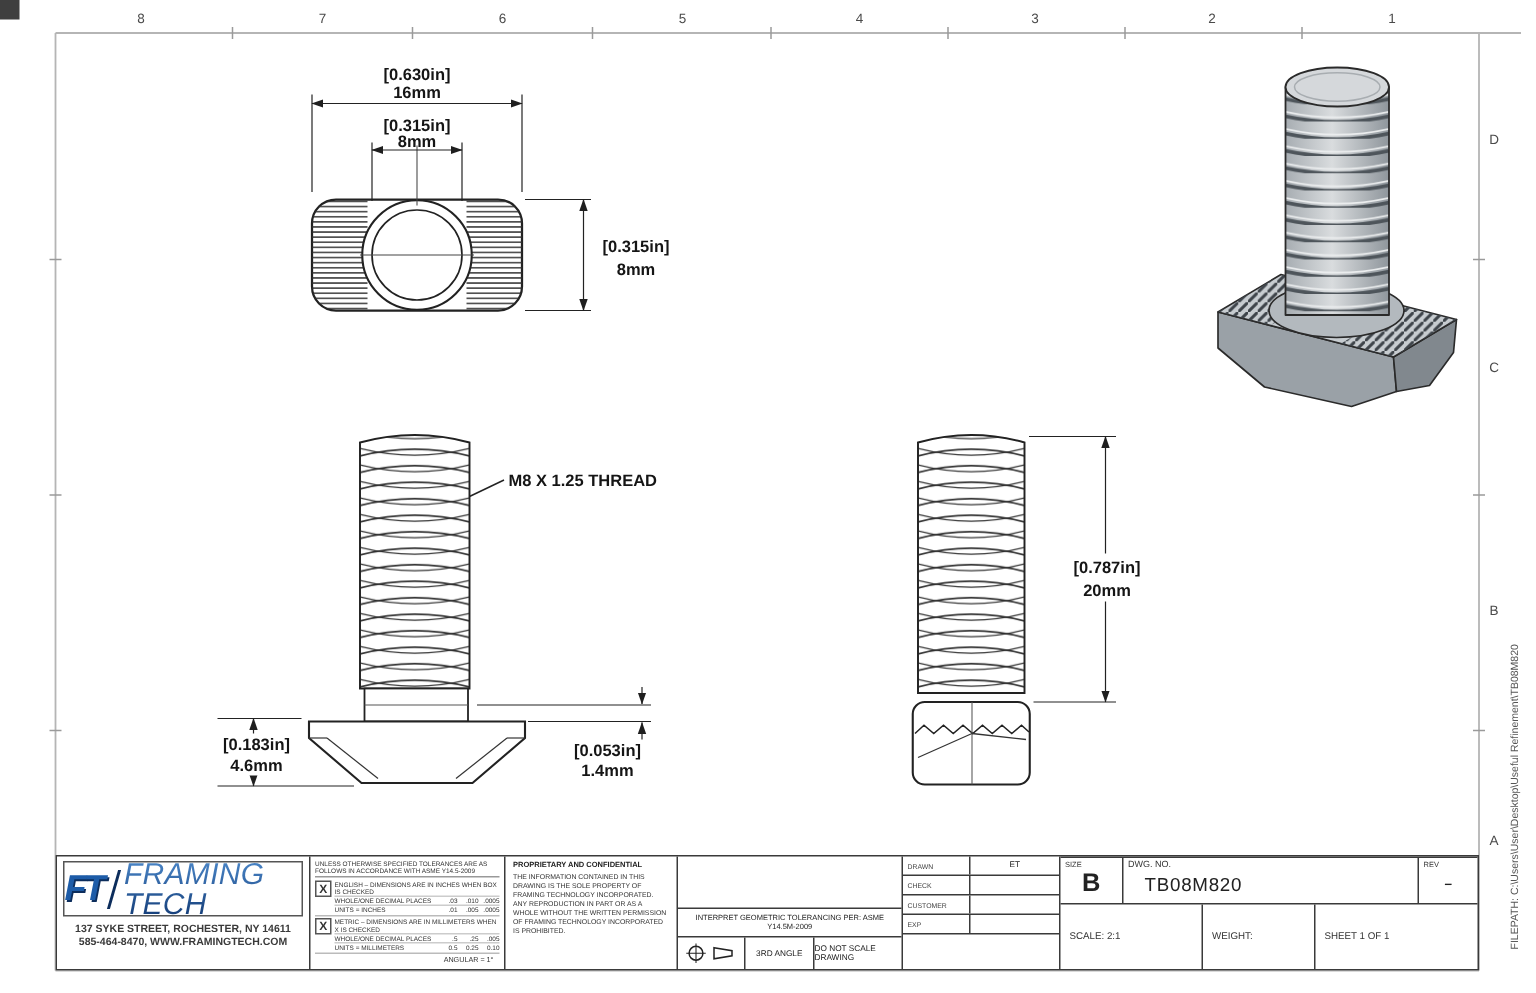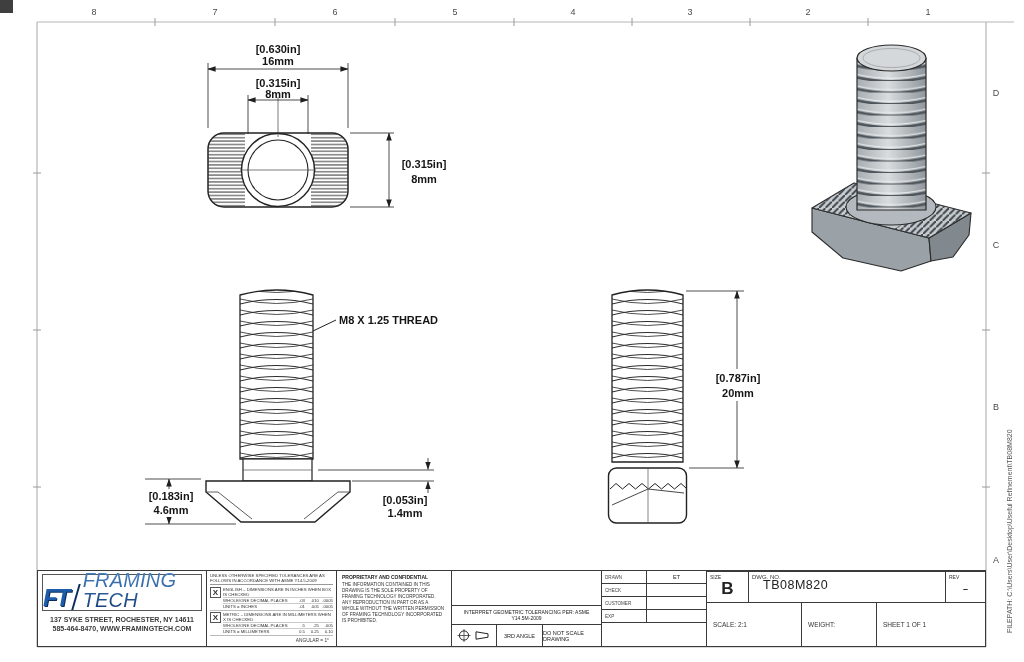--- a/index.html
+++ b/index.html
@@ -11,21 +11,21 @@
   text.fpath{font-size:7px;fill:#555}
 
   
   .tb{position:absolute;left:37px;top:570px;width:949px;height:77px;background:#fff;
       border:1.6px solid #3a3a3a;display:flex;box-sizing:border-box}
   .tb *{box-sizing:border-box}
   .cell{border-left:1px solid #3a3a3a;height:100%}
   .cell:first-child{border-left:none}
 
   .logoCell{width:168px;padding:3px 4px;display:flex;flex-direction:column}
-  .logoBox{border:1.2px solid #555;height:37px;display:flex;align-items:flex-end;justify-content:center}
+  .logoBox{border:1.2px solid #555;height:37px;display:flex;align-items:center;justify-content:center}
   .ft{font-style:italic;font-weight:900;font-size:24px;letter-spacing:-2px;color:#1d5ca8;
       text-shadow:1px 1px 0 #0c2d5c;line-height:1}
   .slash{width:3px;height:26px;background:#0c2d5c;transform:skewX(-16deg);margin:0 5px 0 7px}
   .brand{font-style:italic;font-weight:400;font-size:20px;letter-spacing:.2px;
          background:linear-gradient(180deg,#4a86c8 0%,#123a75 100%);
          -webkit-background-clip:text;background-clip:text;color:transparent;line-height:1}
   .addr{margin-top:4px;text-align:center;font-size:7px;font-weight:bold;color:#3a3a3a;line-height:9px}
 
   .tolCell{width:130px;padding:2px 3px;font-size:4.3px;line-height:5px;color:#333}
   .tolHead{border-bottom:.5px solid #999;padding-bottom:1px;margin-bottom:1px}
@@ -62,21 +62,21 @@
 
   .titleCell{flex:1;display:flex;flex-direction:column}
   .tRow1{height:24px;position:relative}
   .tinyLab{position:absolute;top:2px;left:3px;font-size:5px;color:#333}
   .titleVal{width:100%;height:100%;display:flex;align-items:center;justify-content:center;
             font-size:11.5px;color:#1a1a1a}
   .tRow2{height:31px;border-top:1px solid #3a3a3a;display:flex}
   .sizeCell{width:42px;border-right:1px solid #3a3a3a;position:relative;
             display:flex;align-items:center;justify-content:center}
   .sizeVal{font-size:17px;font-weight:bold;margin-top:4px}
-  .dwgCell{flex:1;position:relative;display:flex;align-items:flex-start}
+  .dwgCell{flex:1;position:relative;display:flex;align-items:center}
   .dwgVal{font-size:12.5px;margin:6px 0 0 14px;letter-spacing:.5px}
   .revCell{width:40px;border-left:1px solid #3a3a3a;position:relative;
            display:flex;align-items:center;justify-content:center}
   .revVal{font-size:9px;font-weight:bold;margin-top:4px}
   .tRow3{flex:1;border-top:1px solid #3a3a3a;display:flex;font-size:6.5px;color:#333}
   .tRow3>div{display:flex;align-items:center;padding-left:6px}
   .scale{width:95px;border-right:1px solid #3a3a3a}
   .weight{flex:1;border-right:1px solid #3a3a3a}
   .sheet{width:108px}
 </style>

